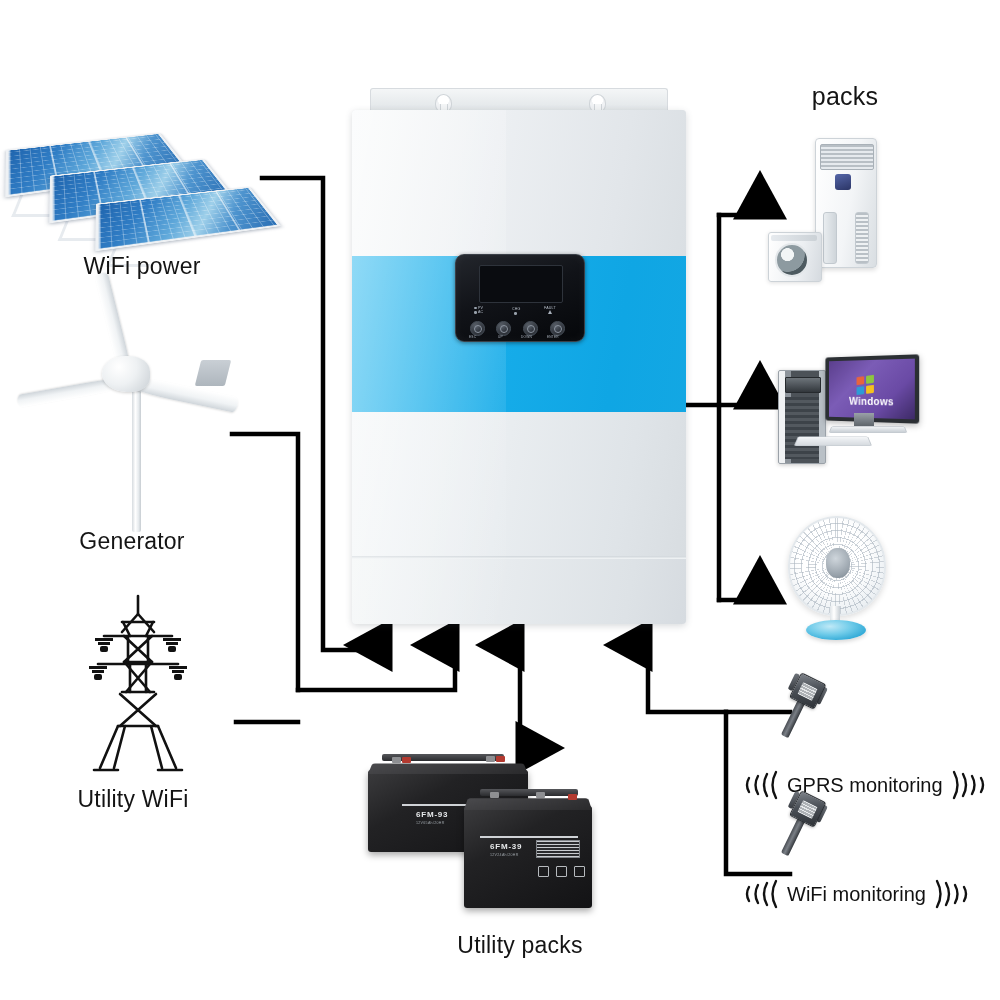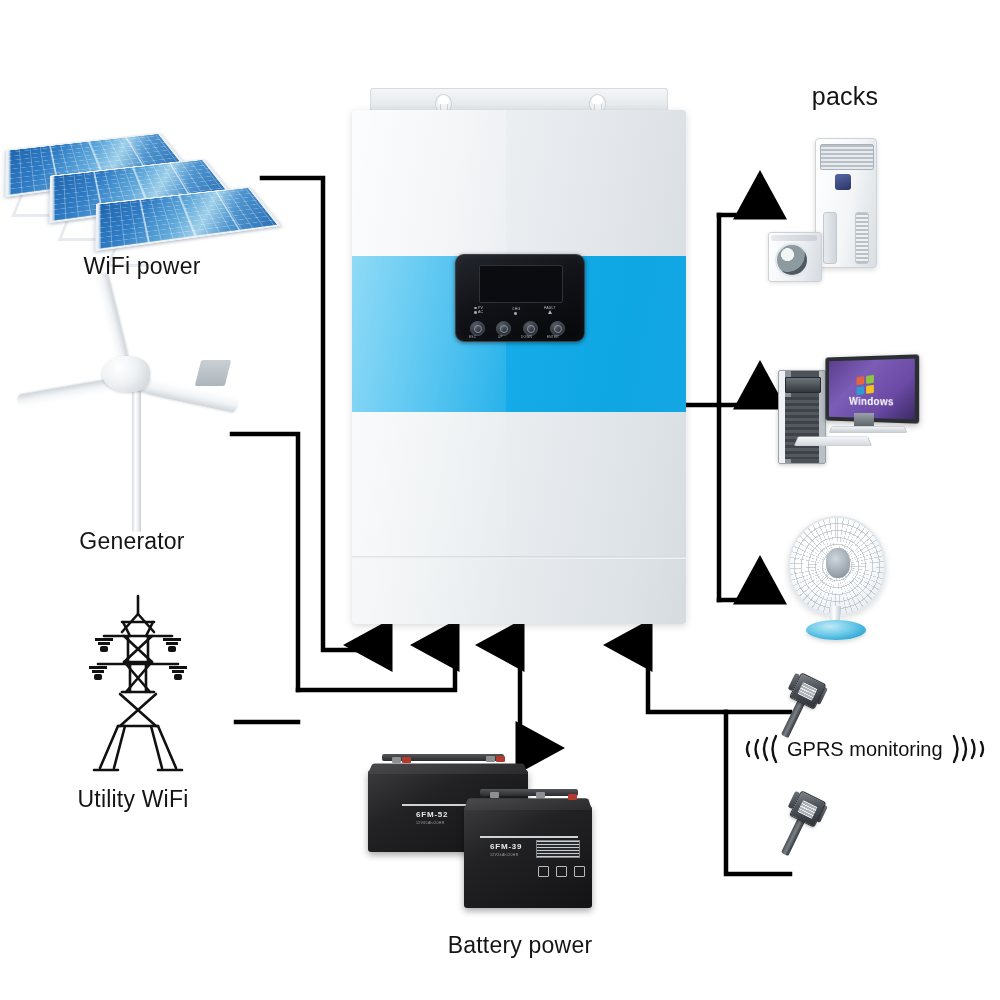--- a/index.html
+++ b/index.html
@@ -417,21 +417,21 @@
     <div>
       <div class="bat" style="left:0;top:22px;width:160px;height:82px;"></div>
       <div class="bat-top" style="left:0;top:10px;width:160px;height:16px;
            transform:perspective(200px) rotateX(46deg);transform-origin:50% 100%;"></div>
       <div class="bat-lip" style="left:14px;top:6px;width:122px;"></div>
       <div class="term" style="left:24px;top:9px;"></div>
       <div class="term red" style="left:34px;top:9px;"></div>
       <div class="term" style="left:118px;top:8px;"></div>
       <div class="term red" style="left:128px;top:8px;"></div>
       <div class="bat-stripe" style="left:34px;top:56px;width:84px;"></div>
-      <div class="bat-txt" style="left:48px;top:62px;">6FM-52</div>
+      <div class="bat-txt" style="left:48px;top:62px;">6FM-93</div>
       <div class="bat-sub" style="left:48px;top:73px;">12V65Ah/20HR</div>
     </div>
 
     <div>
       <div class="bat" style="left:96px;top:58px;width:128px;height:102px;"></div>
       <div class="bat-top" style="left:96px;top:44px;width:128px;height:18px;
            transform:perspective(200px) rotateX(46deg);transform-origin:50% 100%;"></div>
       <div class="bat-lip" style="left:112px;top:41px;width:98px;"></div>
       <div class="term" style="left:122px;top:44px;"></div>
       <div class="term" style="left:168px;top:44px;"></div>
@@ -440,31 +440,31 @@
       <div class="bat-txt" style="left:122px;top:94px;">6FM-39</div>
       <div class="bat-sub" style="left:122px;top:105px;">12V24Ah/20HR</div>
       <div class="bat-spec" style="left:168px;top:92px;width:42px;height:16px;"></div>
       <div class="bat-icons" style="left:170px;top:118px;">
           <span></span>
           <span></span>
           <span></span>
         </div>
     </div>
   </div>
-  <div class="lbl c" style="left:520px;top:932px;">Battery power</div>
+  <div class="lbl c" style="left:520px;top:932px;">Utility packs</div>
 
   <div class="dongle" style="left:800px;top:678px;transform:rotate(26deg);">
     <div class="dg-stem"></div>
     <div class="dg-wing l"></div>
       <div class="dg-wing r"></div>
     <div class="dg-head">
         <div class="dg-label"></div>
       </div>
   </div>
-  <div class="wave-row" style="left:736px;top:732px;">
+  <div class="wave-row" style="left:736px;top:768px;">
     <svg width="44" height="34" viewBox="0 0 44 34">
       <g fill="none" stroke="#111" stroke-width="2.4" stroke-linecap="round">
         <path d="M40 4 Q33 17 40 30"></path>
           <path d="M31 6 Q25 17 31 28"></path>
         <path d="M22 8 Q17 17 22 26"></path>
           <path d="M13 10 Q9 17 13 24"></path>
       </g>
     </svg>
     <span class="wave-txt">GPRS monitoring</span>
     <svg width="44" height="34" viewBox="0 0 44 34">
@@ -478,14 +478,33 @@
   </div>
 
   <div class="dongle" style="left:800px;top:796px;transform:rotate(26deg);">
     <div class="dg-stem"></div>
     <div class="dg-wing l"></div>
       <div class="dg-wing r"></div>
     <div class="dg-head">
         <div class="dg-label"></div>
       </div>
   </div>
+  <div class="wave-row" style="left:736px;top:877px;">
+    <svg width="44" height="34" viewBox="0 0 44 34">
+      <g fill="none" stroke="#111" stroke-width="2.4" stroke-linecap="round">
+        <path d="M40 4 Q33 17 40 30"></path>
+          <path d="M31 6 Q25 17 31 28"></path>
+        <path d="M22 8 Q17 17 22 26"></path>
+          <path d="M13 10 Q9 17 13 24"></path>
+      </g>
+    </svg>
+    <span class="wave-txt">WiFi monitoring</span>
+    <svg width="44" height="34" viewBox="0 0 44 34">
+      <g fill="none" stroke="#111" stroke-width="2.4" stroke-linecap="round">
+        <path d="M4 4 Q11 17 4 30"></path>
+          <path d="M13 6 Q19 17 13 28"></path>
+        <path d="M22 8 Q27 17 22 26"></path>
+          <path d="M31 10 Q35 17 31 24"></path>
+      </g>
+    </svg>
+  </div>
 
 </div>
 
 </body></html>

